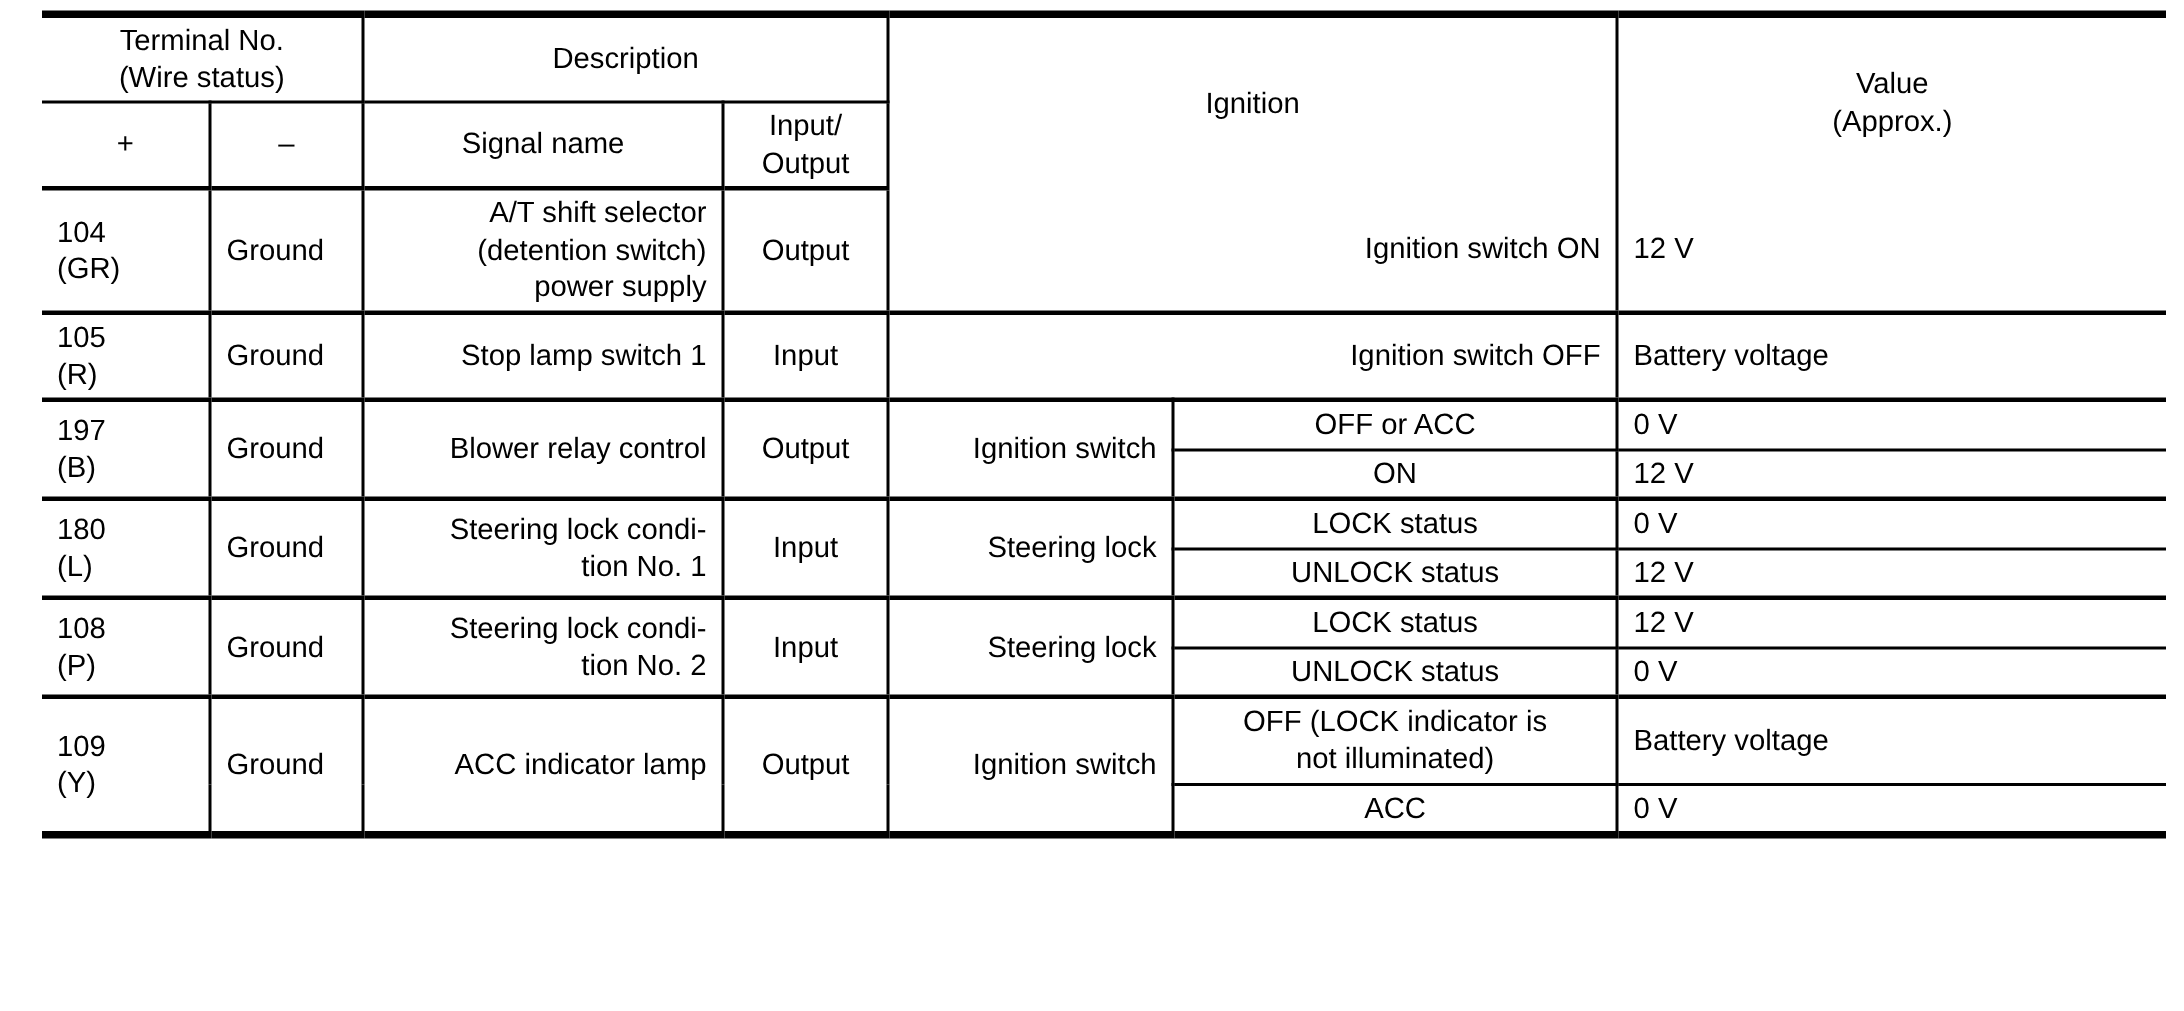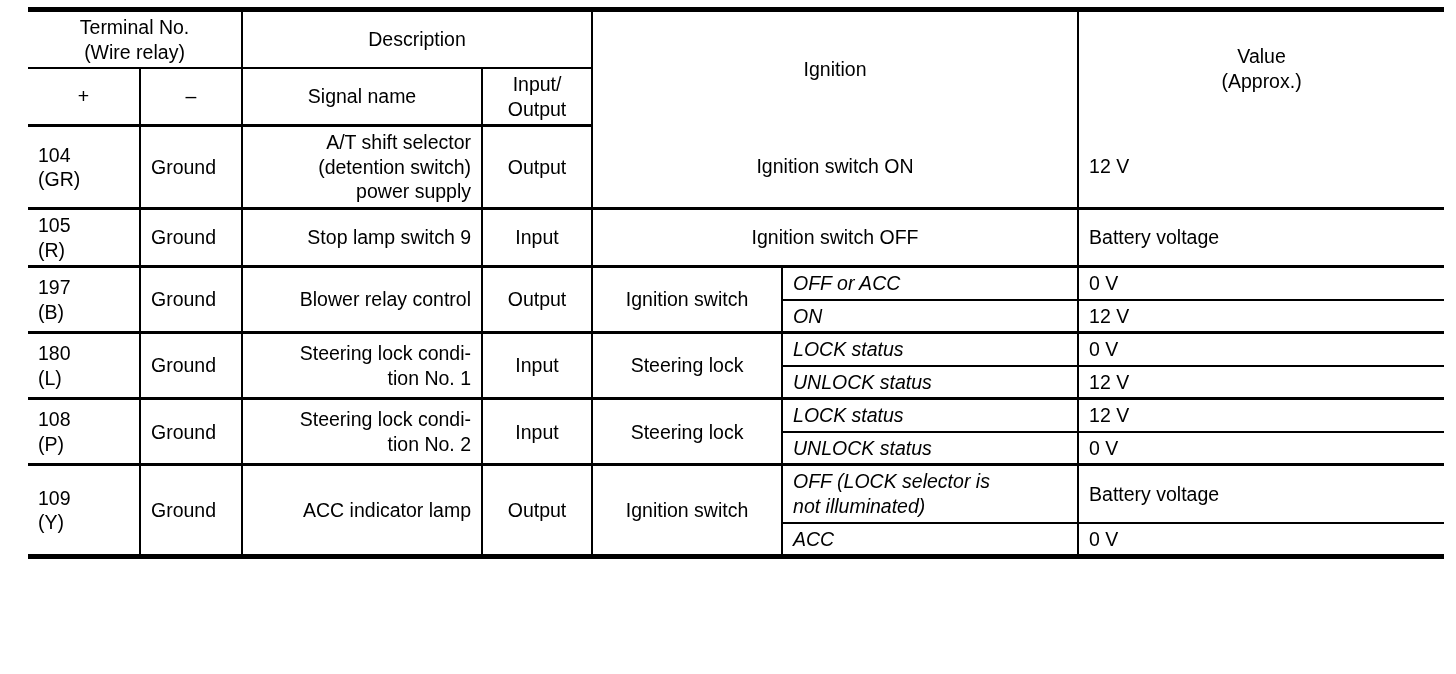--- a/index.html
+++ b/index.html
@@ -64,22 +64,22 @@
   col.c-signal { width: 240px; }
   col.c-io     { width: 110px; }
   col.c-cond   { width: 190px; }
   col.c-sub    { width: 296px; }
   col.c-value  { width: 366px; }
 
   td.cell-term   { text-align: left; }
   td.cell-ground { }
   td.cell-signal { text-align: right; }
   td.cell-io     { text-align: center; }
-  td.cell-cond   { text-align: center; }
-  td.cell-sub    { text-align: left; font-style: italic; }
+  td.cell-cond   { text-align: right; }
+  td.cell-sub    { text-align: center; }
   td.cell-value  { text-align: left; }
 
   .term-no   { display: block; }
   .wire-col  { display: block; }
 </style>
 </head>
 <body>
 
 <div id="sheet">
   <table class="term-table">
@@ -90,21 +90,21 @@
       <col class="c-io">
       <col class="c-cond">
       <col class="c-sub">
       <col class="c-value">
     </colgroup>
     <tbody>
 
       <tr>
         <td class="ctr hdr-pad rule-top rule-thin edge-l" colspan="2">
           <span>Terminal No.</span><br>
-          <span>(Wire relay)</span>
+          <span>(Wire status)</span>
         </td>
         <td class="ctr hdr-pad rule-top rule-thin" colspan="2">Description</td>
         <td class="ctr hdr-pad rule-top rule-none" colspan="2" rowspan="2">Ignition</td>
         <td class="ctr hdr-pad rule-top rule-none edge-r" rowspan="2">
           <span>Value</span><br>
           <span>(Approx.)</span>
         </td>
       </tr>
 
       <tr>
@@ -127,21 +127,21 @@
           <td class="cell-io rule-thick" rowspan="1">Output</td>
           <td class="cell-cond rule-thick" rowspan="1" colspan="2">Ignition switch ON</td>
           <td class="cell-value rule-thick edge-r">12 V</td>
         </tr>
         <tr>
           <td class="cell-term rule-thick edge-l" rowspan="1">
             <span class="term-no">105</span>
             <span class="wire-col">(R)</span>
           </td>
           <td class="cell-ground rule-thick" rowspan="1">Ground</td>
-          <td class="cell-signal rule-thick" rowspan="1"><span>Stop lamp switch 9</span></td>
+          <td class="cell-signal rule-thick" rowspan="1"><span>Stop lamp switch 1</span></td>
           <td class="cell-io rule-thick" rowspan="1">Input</td>
           <td class="cell-cond rule-thick" rowspan="1" colspan="2">Ignition switch OFF</td>
           <td class="cell-value rule-thick edge-r">Battery voltage</td>
         </tr>
         <tr>
           <td class="cell-term rule-thick edge-l" rowspan="2">
             <span class="term-no">197</span>
             <span class="wire-col">(B)</span>
           </td>
           <td class="cell-ground rule-thick" rowspan="2">Ground</td>
@@ -189,21 +189,21 @@
         </tr>
         <tr>
           <td class="cell-term rule-bottom edge-l" rowspan="2">
             <span class="term-no">109</span>
             <span class="wire-col">(Y)</span>
           </td>
           <td class="cell-ground rule-bottom" rowspan="2">Ground</td>
           <td class="cell-signal rule-bottom" rowspan="2"><span>ACC indicator lamp</span></td>
           <td class="cell-io rule-bottom" rowspan="2">Output</td>
           <td class="cell-cond rule-bottom" rowspan="2">Ignition switch</td>
-          <td class="cell-sub rule-thin"><span>OFF (LOCK selector is</span><br><span>not illuminated)</span></td>
+          <td class="cell-sub rule-thin"><span>OFF (LOCK indicator is</span><br><span>not illuminated)</span></td>
           <td class="cell-value rule-thin edge-r">Battery voltage</td>
         </tr>
         <tr>
           <td class="cell-sub rule-bottom"><span>ACC</span></td>
           <td class="cell-value rule-bottom edge-r">0 V</td>
         </tr>
       </tbody>
   </table>
 </div>
 

